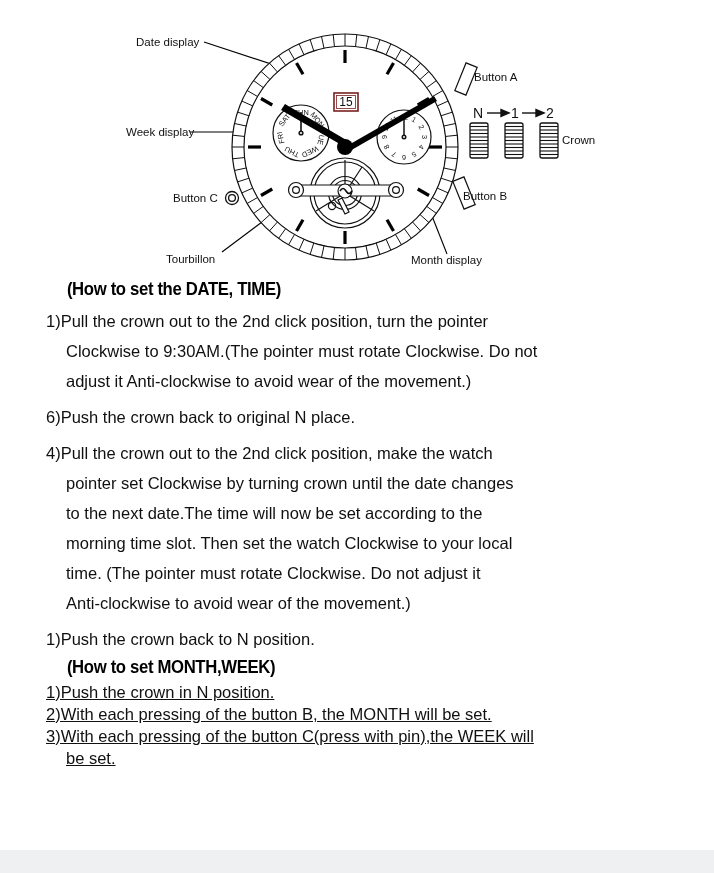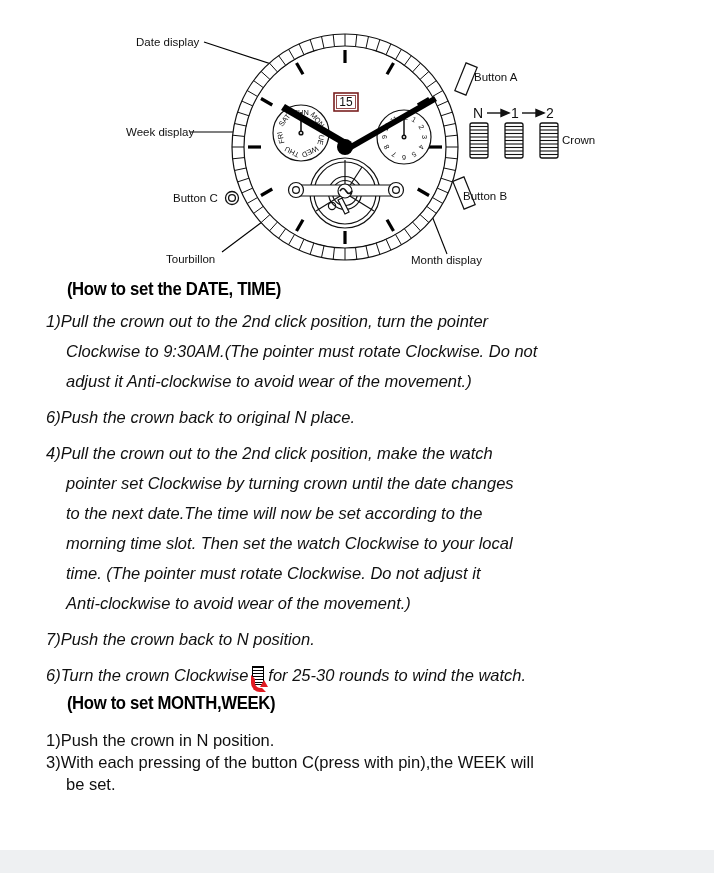--- a/index.html
+++ b/index.html
@@ -65,22 +65,22 @@
     text-indent: -20px;
   }
   ol.steps.loose li {
     line-height: 30px;
     margin-top: 6px;
   }
   ol.steps.tight li {
     line-height: 22px;
     margin-top: 0;
   }
-  #steps-date-time { margin-top: 0; font-style: italic; }
-  #steps-month-week { margin-top: 15px; }
+  #steps-date-time { margin-top: 0; }
+  #steps-month-week { margin-top: 3px; text-decoration: underline; }
 
   .step-text { white-space: pre-line; }
 
   
   .crown-inline {
     display: inline-block;
     position: relative;
     width: 16px;
     height: 22px;
     vertical-align: -7px;
@@ -384,26 +384,26 @@
     <li><span class="step-text">1)Pull the crown out to the 2nd click position, turn the pointer
 Clockwise to 9:30AM.(The pointer must rotate Clockwise. Do not
 adjust it Anti-clockwise to avoid wear of the movement.)</span></li>
     <li><span class="step-text">6)Push the crown back to original N place.</span></li>
     <li><span class="step-text">4)Pull the crown out to the 2nd click position,  make the watch
 pointer set Clockwise by turning crown until the date changes
 to the next date.The time will now be set according to the
 morning time slot. Then set the watch Clockwise to your local
 time. (The pointer must rotate Clockwise. Do not adjust it
 Anti-clockwise to avoid wear of the movement.)</span></li>
-    <li><span class="step-text">7)Push the crown back to N position.</span></li>
-    <li><span class="step-text">6)Turn the crown Clockwise</span><span class="crown-inline"><span class="body"></span><span class="hook"></span><span class="hook-tip"></span></span><span class="step-text">for 25-30 rounds to wind the watch.</span></li>
+    <li><span class="step-text">1)Push the crown back to N position.</span></li>
   </ol>
 
   <h2 class="section-heading" id="heading-month-week">(How to set MONTH,WEEK)</h2>
 
   <ol class="steps tight" id="steps-month-week">
     <li><span class="step-text">1)Push the crown in N position.</span></li>
+    <li><span class="step-text">2)With each pressing of the button B, the MONTH will be set.</span></li>
     <li><span class="step-text">3)With each pressing of the button C(press with pin),the WEEK will
   be set.</span></li>
   </ol>
 </div>
 
 <div id="bottom-strip"></div>
 
 </body></html>

